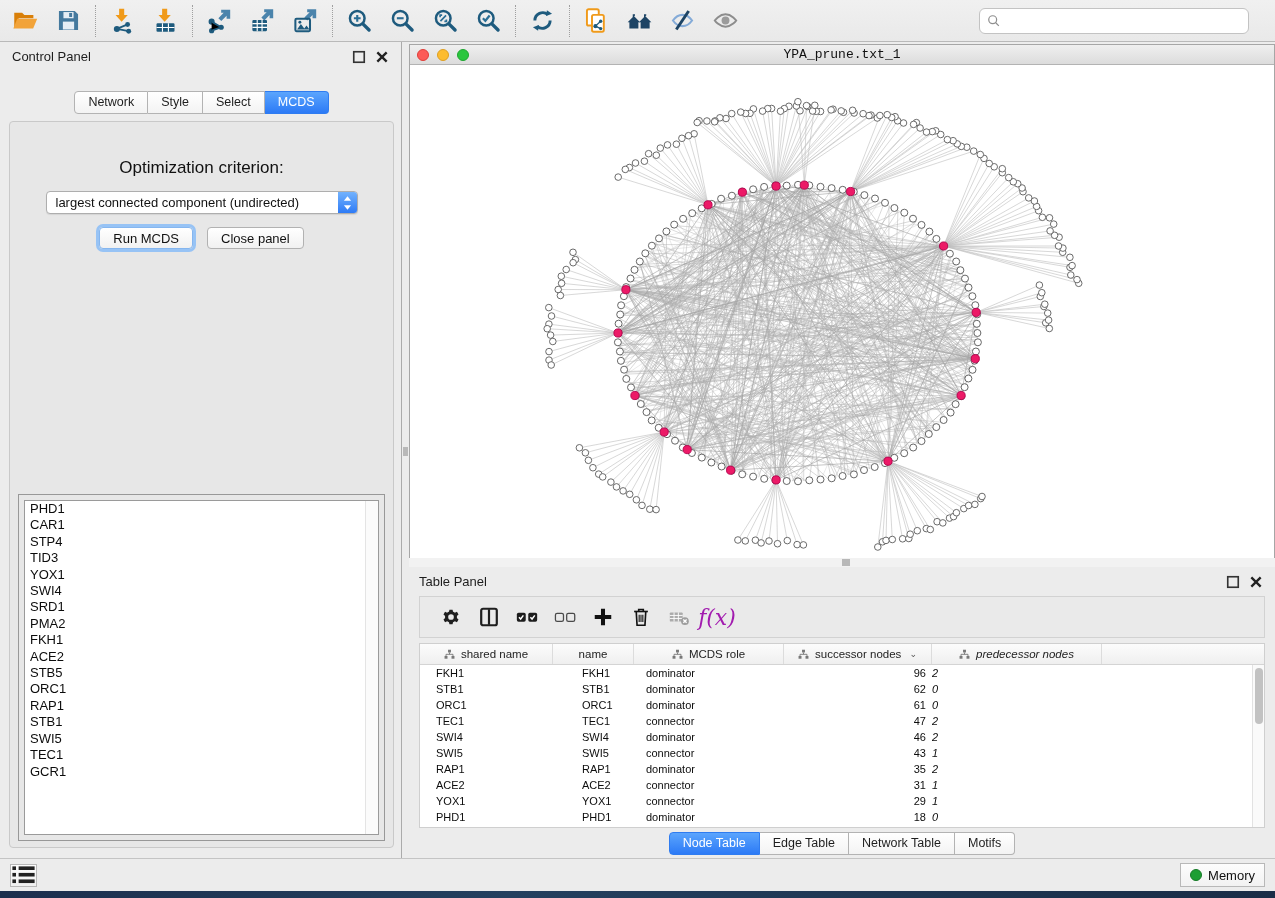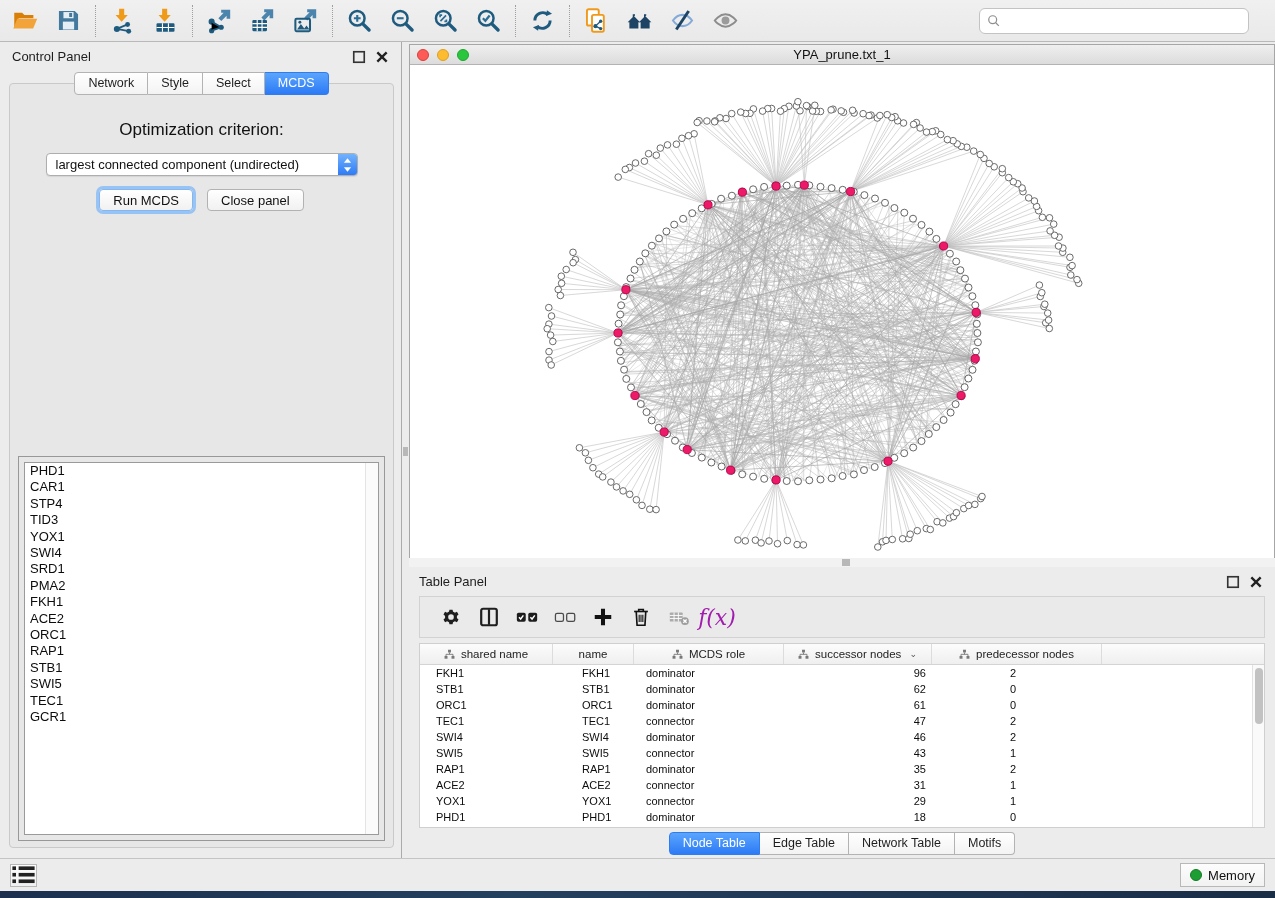--- a/index.html
+++ b/index.html
@@ -19,21 +19,21 @@
   .tsep { width:0; height:32px; border-left:1px dotted #9f9f9f; margin:0 5px; }
   .tspacer { flex:1; }
   .searchbox { width:270px; height:26px; background:#fff; border:1px solid #c3c3c3; border-radius:6px; display:flex; align-items:center; padding:0 7px; margin-right:18px; }
   .searchbox svg { width:14px; height:14px; }
   .searchbox input { border:none; outline:none; flex:1; font-size:12px; margin-left:5px; background:transparent; }
 
   
   .mainrow { flex:1; display:flex; min-height:0; position:relative; z-index:1; margin-left:2px; }
 
   
-  .cpanel { width:400px; flex:0 0 400px; background:#ececec; border-right:1px solid #ababab; display:flex; flex-direction:column; position:relative; }
+  .cpanel { width:400px; flex:0 0 400px; background:#ececec; border-right:1px solid #ababab; display:flex; flex-direction:column; position:relative;gap:19px; }
   .panel-hd { height:25px; display:flex; align-items:center; padding:4px 12px 0 10px; font-size:13px; color:#1d1d1d; }
   .panel-hd .sp { flex:1; }
   .wicon { width:14px; height:14px; display:flex; align-items:center; justify-content:center; margin-left:9px; }
   .tabs-row { display:flex; justify-content:center; margin-top:5px; position:relative; z-index:2; }
   .seg { display:flex; }
   .tab { background:linear-gradient(#ffffff,#f3f3f3); border:1px solid #b3b3b3; border-left:none; padding:3px 13px 4px; font-size:12.5px; color:#1e1e1e; cursor:default; white-space:nowrap; }
   .tab:first-child { border-left:1px solid #b3b3b3; border-radius:4px 0 0 4px; }
   .tab:last-child { border-radius:0 4px 4px 0; }
   .tab.active { background:linear-gradient(#5ba5fd,#2c7af6); border-color:#2f7cf0; color:#fff; }
   .cp-body { flex:1; margin:-12px 7px 10px 7px; padding-top:12px; background:#e7e7e7; border:1px solid #c9c9c9; border-radius:4px; position:relative; }
@@ -49,21 +49,21 @@
   .listbox { position:absolute; inset:5px 5px 5px 5px; background:#fff; border:1px solid #9a9a9a; overflow:hidden; }
   .list-scroll { position:absolute; top:0; right:0; bottom:0; width:13px; background:#fbfbfb; border-left:1px solid #e4e4e4; }
   .mcds-item { font-size:13px; line-height:16.4px; padding-left:5px; color:#0c0c0c; }
 
   
   .vsplit { width:7px; flex:0 0 7px; background:#ececec; position:relative; }
   .vsplit .handle { position:absolute; left:1px; top:405px; width:5px; height:9px; background:#b8b8b8; }
 
   
   .rightcol { flex:1; display:flex; flex-direction:column; min-width:0; padding-top:2px; }
-  .netwin { height:514px; flex:0 0 514px; display:flex; flex-direction:column; border:1px solid #a6a6a6; border-bottom:none; }
+  .netwin { height:514px; flex:0 0 514px; display:flex; flex-direction:column; border:1px solid #a6a6a6; border-bottom:none;font-family:Liberation Mono, monospace; }
   .net-titlebar { height:20px; background:linear-gradient(#efefef,#dcdcdc); border-bottom:1px solid #b3b3b3; display:flex; align-items:center; padding:0 7px; position:relative; }
   .lights { display:flex; gap:8px; }
   .light { width:12px; height:12px; border-radius:50%; }
   .light.red { background:#fc5b57; border:1px solid #df3e39; }
   .light.yellow { background:#fdbc2f; border:1px solid #de9f22; }
   .light.green { background:#2ac63e; border:1px solid #1ea630; }
   .net-title { position:absolute; left:0; right:0; text-align:center; font-size:13px; color:#111; }
   .net-canvas { flex:1; background:#fff; position:relative; overflow:hidden; }
 
   
@@ -80,21 +80,21 @@
   .thead { display:flex; height:21px; background:linear-gradient(#fcfcfc,#efefef); border-bottom:1px solid #d4d4d4; }
   .hcell { display:flex; align-items:center; justify-content:center; gap:6px; font-size:11.5px; color:#232323; border-right:1px solid #dcdcdc; overflow:hidden; }
   .hcell svg { width:11px; height:11px; flex:0 0 auto; }
   .sortchev { font-size:9px; color:#555; margin-left:2px; }
   .trow { display:flex; height:16px; }
   .tcell { font-size:11px; color:#0d0d0d; line-height:16px; white-space:nowrap; overflow:hidden; }
   .c0 { width:133px; padding-left:16px; }
   .c1 { width:81px;  padding-left:29px; }
   .c2 { width:150px; padding-left:12px; }
   .c3 { width:148px; text-align:right; padding-right:6px; }
-  .c4 { width:170px; text-align:center; padding-right:8px; }
+  .c4 { width:170px; text-align:left; padding-right:8px;font-style:italic; }
   .c5 { flex:1; }
   .tscroll { position:absolute; top:21px; right:0; bottom:0; width:12px; background:#fafafa; border-left:1px solid #e2e2e2; }
   .tthumb { position:absolute; top:3px; left:2px; width:8px; height:56px; background:#c2c2c2; border-radius:4px; }
   .tp-tabs { height:30px; display:flex; justify-content:center; align-items:center; flex:0 0 auto; }
 
   
   .statusbar { height:33px; flex:0 0 33px; background:#ececec; border-top:1px solid #c4c4c4; display:flex; align-items:center; padding:12px 10px; position:relative; z-index:1; }
   .sq-btn { width:27px; height:23px; background:linear-gradient(#fdfdfd,#f0f0f0); border:1px solid #b8b8b8; display:flex; align-items:center; justify-content:center; }
   .mem-btn { margin-left:auto; height:24px; background:linear-gradient(#fdfdfd,#f2f2f2); border:1px solid #b8b8b8; display:flex; align-items:center; gap:6px; padding:0 9px; font-size:13px; color:#111; }
   .mem-dot { width:12px; height:12px; border-radius:50%; background:#1d9e33; border:1px solid #157a26; }
@@ -289,20 +289,21 @@
                 <div class="mcds-item">PHD1</div>
                 <div class="mcds-item">CAR1</div>
                 <div class="mcds-item">STP4</div>
                 <div class="mcds-item">TID3</div>
                 <div class="mcds-item">YOX1</div>
                 <div class="mcds-item">SWI4</div>
                 <div class="mcds-item">SRD1</div>
                 <div class="mcds-item">PMA2</div>
                 <div class="mcds-item">FKH1</div>
                 <div class="mcds-item">ACE2</div>
+                <div class="mcds-item">STB5</div>
                 <div class="mcds-item">ORC1</div>
                 <div class="mcds-item">RAP1</div>
                 <div class="mcds-item">STB1</div>
                 <div class="mcds-item">SWI5</div>
                 <div class="mcds-item">TEC1</div>
                 <div class="mcds-item">GCR1</div>
               </div>
             <div class="list-scroll"></div>
           </div>
         </div>

